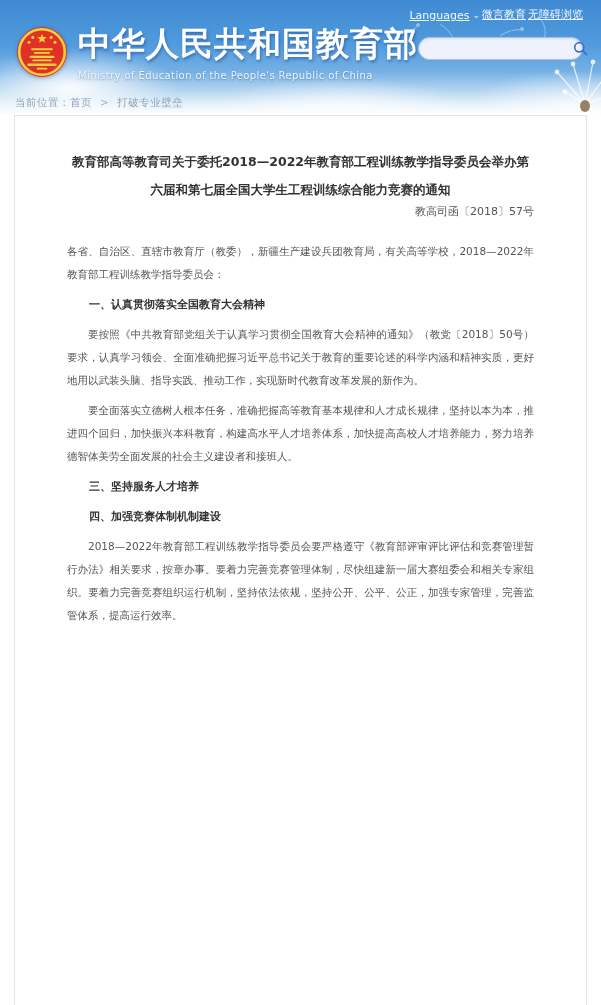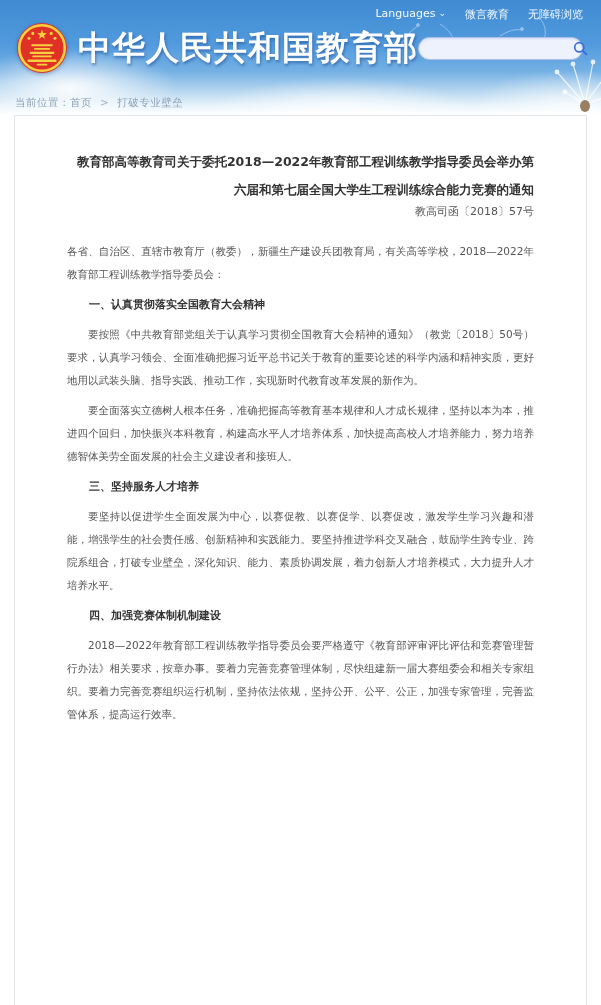--- a/index.html
+++ b/index.html
@@ -20,21 +20,21 @@
     background:radial-gradient(ellipse at center, rgba(255,255,255,.95) 0%, rgba(255,255,255,0) 70%);
     filter:blur(2px);
   }
   .cloud1 { left:-40px; top:48px; width:220px; height:80px; }
   .cloud2 { left:210px; top:78px; width:260px; height:60px; opacity:.8; }
   .cloud3 { left:470px; top:70px; width:200px; height:70px; opacity:.7; }
   .dandelion { position:absolute; right:-8px; top:52px; opacity:.85; pointer-events:none; }
   .seeds { position:absolute; left:380px; top:6px; width:200px; height:60px; opacity:.5; pointer-events:none; }
   .top-links {
     position:absolute; top:7px; right:18px;
-    font-size:11px; color:#f4f9ff; display:flex; gap:19px; align-items:flex-start;
+    font-size:11px; color:#f4f9ff; display:flex; gap:2px; align-items:flex-end;text-decoration:underline;
   }
   .top-links a { color:#f4f9ff; text-decoration:none; cursor:pointer; }
   .chev { font-size:9px; margin-left:3px; display:inline-block; transform:translateY(-1px); }
   .brand { position:absolute; left:16px; top:22px; display:flex; align-items:center; cursor:pointer; }
   .emblem { width:52px; height:52px; display:block; filter:drop-shadow(0 1px 2px rgba(40,60,100,.4)); }
   .brand-text { margin-left:10px; }
   .site-cn {
     font-size:33px; font-weight:bold; color:#ffffff; letter-spacing:1px;
     text-shadow:1px 2px 3px rgba(25,70,140,.55);
   }
@@ -59,21 +59,21 @@
   }
   .breadcrumb a { color:#8ea2b8; text-decoration:none; cursor:pointer; }
   .breadcrumb .sep { margin:0 8px; color:#9fb2c6; }
   
   .card {
     position:absolute; left:14px; top:115px; width:573px; height:890px;
     background:#ffffff; border:1px solid #e3e5e8; border-bottom:none;
     padding:30px 52px 20px;
   }
   .doc-title {
-    font-size:12.5px; font-weight:bold; color:#333; text-align:right;
+    font-size:12.5px; font-weight:bold; color:#333; text-align:center;
     line-height:28px; margin:2px 0 0;
   }
   .doc-number {
     text-align:right; font-size:11px; color:#555; line-height:16px;
   }
   .doc-body { margin-top:20px; }
   .para, .sec-heading, .address, .contact {
     font-size:10.5px; color:#555; line-height:23px; margin:0 0 7px;
     text-align:justify;
   }
@@ -146,20 +146,21 @@
           <rect x="14" y="20.5" width="20" height="1.8" rx=".9"></rect>
           <rect x="16.5" y="24" width="15" height="1.6" rx=".8"></rect>
           <rect x="12.5" y="27.5" width="23" height="2" rx="1"></rect>
           <rect x="15" y="31" width="18" height="1.6" rx=".8"></rect>
           <rect x="10.5" y="34.5" width="27" height="2.4" rx="1.2"></rect>
           <rect x="19" y="38.5" width="10" height="1.6" rx=".8"></rect>
         </g>
       </svg>
       <div class="brand-text">
         <div class="site-cn">中华人民共和国教育部</div>
+        <div class="site-en">Ministry of Education of the People's Republic of China</div>
       </div>
     </div>
 
     <div class="search">
       <input class="search-input" type="text" placeholder="" style="">
       <button class="search-btn" aria-label="search">
         <svg width="15" height="15" viewBox="0 0 15 15">
           <circle cx="6.3" cy="6.3" r="4.6" fill="none" stroke="#3a6fd8" stroke-width="1.7"></circle>
           <line x1="9.8" y1="9.8" x2="13.4" y2="13.4" stroke="#3a6fd8" stroke-width="1.9" stroke-linecap="round"></line>
         </svg>
@@ -173,20 +174,19 @@
 
   <main class="card">
     <h1 class="doc-title">教育部高等教育司关于委托2018—2022年教育部工程训练教学指导委员会举办第六届和第七届全国大学生工程训练综合能力竞赛的通知</h1>
     <div class="doc-number">教高司函〔2018〕57号</div>
     <div class="doc-body">
         <p class="address">各省、自治区、直辖市教育厅（教委），新疆生产建设兵团教育局，有关高等学校，2018—2022年教育部工程训练教学指导委员会：</p>
         <h3 class="sec-heading">一、认真贯彻落实全国教育大会精神</h3>
         <p class="para">要按照《中共教育部党组关于认真学习贯彻全国教育大会精神的通知》（教党〔2018〕50号）要求，认真学习领会、全面准确把握习近平总书记关于教育的重要论述的科学内涵和精神实质，更好地用以武装头脑、指导实践、推动工作，实现新时代教育改革发展的新作为。</p>
         <p class="para">要全面落实立德树人根本任务，准确把握高等教育基本规律和人才成长规律，坚持以本为本，推进四个回归，加快振兴本科教育，构建高水平人才培养体系，加快提高高校人才培养能力，努力培养德智体美劳全面发展的社会主义建设者和接班人。</p>
         <h3 class="sec-heading">三、坚持服务人才培养</h3>
-        <p class="para">要坚持以促进学生全面发展为中心，以赛促教、以赛促学、以赛促改，激发学生学习兴趣和潜能，增强学生的社会责任感、创新精神和实践能力。要坚持推进学科交叉融合，鼓励学生跨专业、跨院系组合，打破专业壁垒，深化知识、能力、素质协调发展，着力创新人才培养模式，大力提升人才培养水平。</p>
         <h3 class="sec-heading">四、加强竞赛体制机制建设</h3>
         <p class="para">2018—2022年教育部工程训练教学指导委员会要严格遵守《教育部评审评比评估和竞赛管理暂行办法》相关要求，按章办事。要着力完善竞赛管理体制，尽快组建新一届大赛组委会和相关专家组织。要着力完善竞赛组织运行机制，坚持依法依规，坚持公开、公平、公正，加强专家管理，完善监管体系，提高运行效率。</p>
       </div>
 
   </main>
 
 </div>
 
 </body></html>

